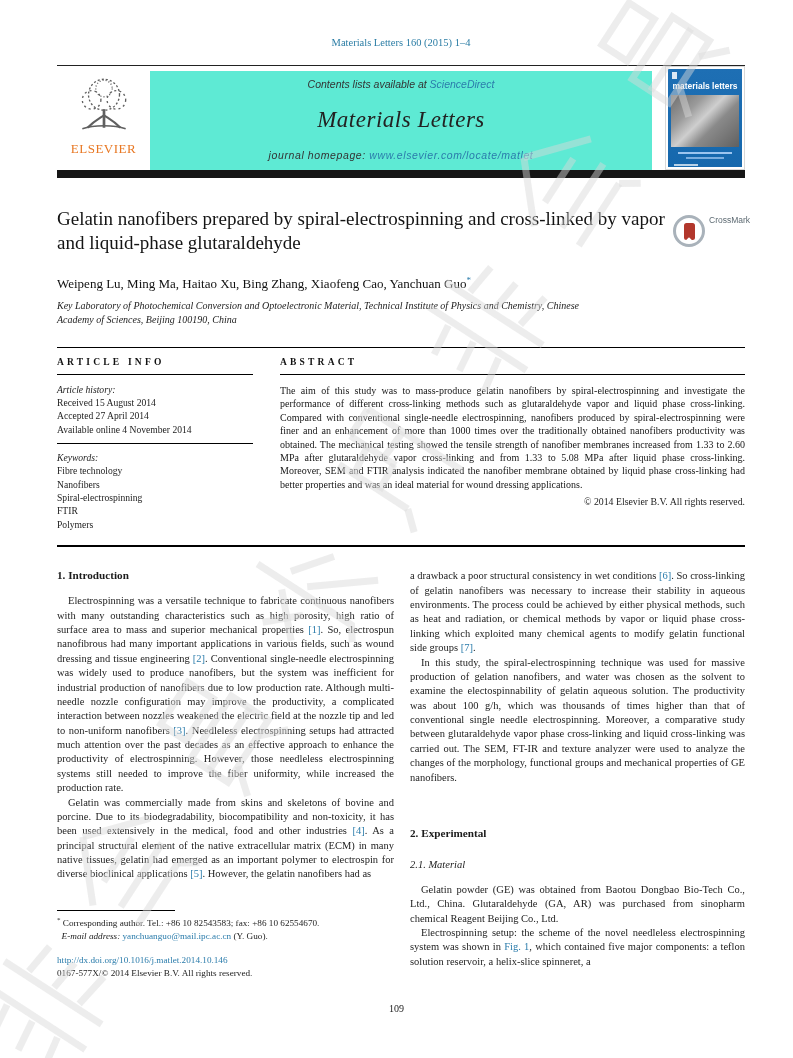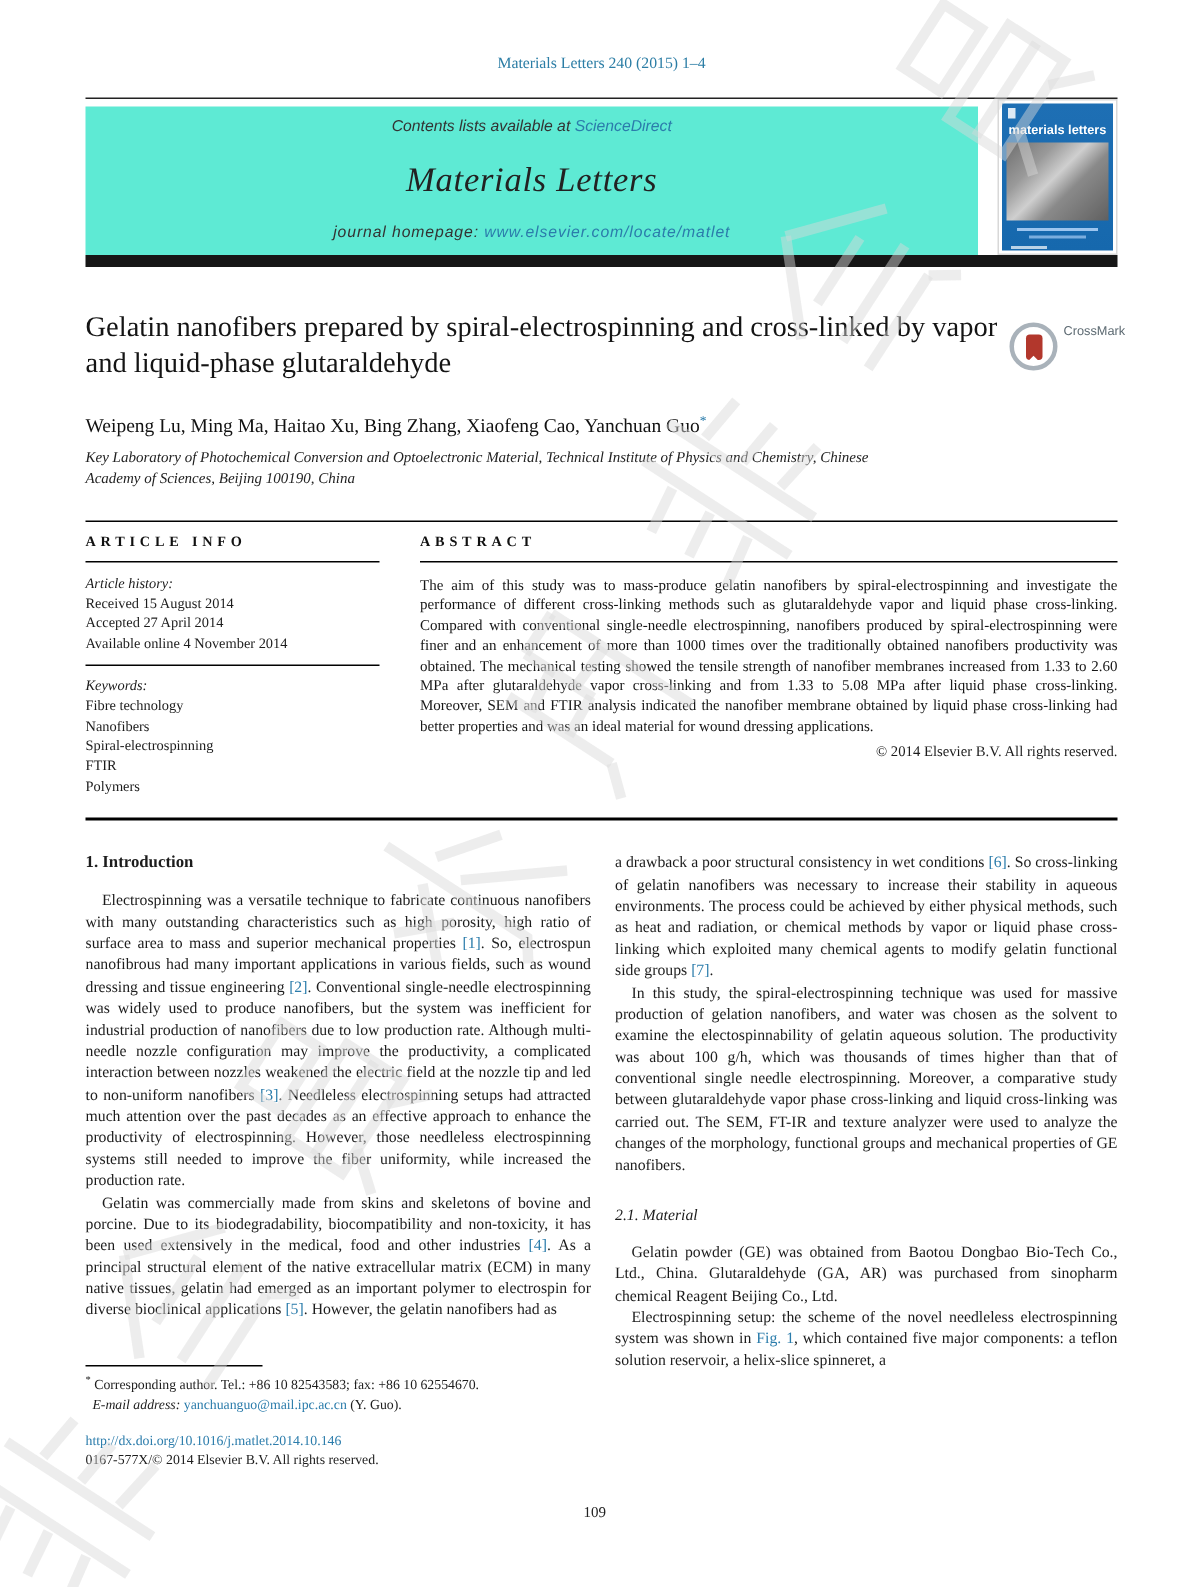--- a/index.html
+++ b/index.html
@@ -80,23 +80,40 @@
   .watermark{position:absolute;left:-52px;top:1026px;transform:rotate(-57deg);transform-origin:0 0;
              white-space:nowrap;z-index:40;pointer-events:none;opacity:.85;}
   .watermark svg{display:inline-block;margin-right:22px;vertical-align:middle;}
 </style>
 </head>
 <body>
 
 <div class="page">
   <div class="inner">
 
-    <div class="journal-ref">Materials Letters 240 (2015) 1–4</div>
+    <div class="journal-ref">Materials Letters 160 (2015) 1–4</div>
 
     <div class="masthead">
+      <div class="logo-col">
+        <span>
+          <svg width="62" height="64" viewBox="0 0 60 62">
+            <g stroke="#5f5f5f" fill="none" stroke-width="1.3">
+              <circle cx="30" cy="22" r="15" stroke-dasharray="2 2"></circle>
+              <circle cx="18" cy="27" r="9" stroke-dasharray="2 3"></circle>
+              <circle cx="42" cy="27" r="9" stroke-dasharray="2 3"></circle>
+              <circle cx="30" cy="16" r="8" stroke-dasharray="1 2"></circle>
+              <path d="M30 36 L30 54" stroke-width="2.6"></path>
+              <path d="M30 42 C24 46 20 48 14 54" stroke-width="2"></path>
+              <path d="M30 42 C36 46 40 48 46 54" stroke-width="2"></path>
+              <path d="M9 55 C20 51 40 51 51 55" stroke-width="1.4"></path>
+            </g>
+          </svg>
+        </span>
+        <div class="elsevier-word">ELSEVIER</div>
+      </div>
 
       <div class="banner">
         <div class="contents-line">
           <span>Contents lists available at </span><span class="link">ScienceDirect</span>
         </div>
         <div class="journal-title">Materials Letters</div>
         <div class="homepage-line">
           <span>journal homepage: </span><span class="link">www.elsevier.com/locate/matlet</span>
         </div>
       </div>
@@ -157,20 +174,21 @@
 
     <div class="body-cols">
       <div class="colL">
         <h2 class="h-sec">1. Introduction</h2>
         <p class="ind">Electrospinning was a versatile technique to fabricate continuous nanofibers with many outstanding characteristics such as high porosity, high ratio of surface area to mass and superior mechanical properties <span class="link">[1]</span>. So, electrospun nanofibrous had many important applications in various fields, such as wound dressing and tissue engineering <span class="link">[2]</span>. Conventional single-needle electrospinning was widely used to produce nanofibers, but the system was inefficient for industrial production of nanofibers due to low production rate. Although multi-needle nozzle configuration may improve the productivity, a complicated interaction between nozzles weakened the electric field at the nozzle tip and led to non-uniform nanofibers <span class="link">[3]</span>. Needleless electrospinning setups had attracted much attention over the past decades as an effective approach to enhance the productivity of electrospinning. However, those needleless electrospinning systems still needed to improve the fiber uniformity, while increased the production rate.</p>
         <p class="ind">Gelatin was commercially made from skins and skeletons of bovine and porcine. Due to its biodegradability, biocompatibility and non-toxicity, it has been used extensively in the medical, food and other industries <span class="link">[4]</span>. As a principal structural element of the native extracellular matrix (ECM) in many native tissues, gelatin had emerged as an important polymer to electrospin for diverse bioclinical applications <span class="link">[5]</span>. However, the gelatin nanofibers had as</p>
       </div>
       <div class="colR">
         <p>a drawback a poor structural consistency in wet conditions <span class="link">[6]</span>. So cross-linking of gelatin nanofibers was necessary to increase their stability in aqueous environments. The process could be achieved by either physical methods, such as heat and radiation, or chemical methods by vapor or liquid phase cross-linking which exploited many chemical agents to modify gelatin functional side groups <span class="link">[7]</span>.</p>
         <p class="ind">In this study, the spiral-electrospinning technique was used for massive production of gelation nanofibers, and water was chosen as the solvent to examine the electospinnability of gelatin aqueous solution. The productivity was about 100 g/h, which was thousands of times higher than that of conventional single needle electrospinning. Moreover, a comparative study between glutaraldehyde vapor phase cross-linking and liquid cross-linking was carried out. The SEM, FT-IR and texture analyzer were used to analyze the changes of the morphology, functional groups and mechanical properties of GE nanofibers.</p>
+        <h2 class="h-sec gap">2. Experimental</h2>
         <h3 class="h-sub">2.1. Material</h3>
         <p class="ind">Gelatin powder (GE) was obtained from Baotou Dongbao Bio-Tech Co., Ltd., China. Glutaraldehyde (GA, AR) was purchased from sinopharm chemical Reagent Beijing Co., Ltd.</p>
         <p class="ind">Electrospinning setup: the scheme of the novel needleless electrospinning system was shown in <span class="link">Fig. 1</span>, which contained five major components: a teflon solution reservoir, a helix-slice spinneret, a</p>
       </div>
     </div>
 
   </div>
 
   <div class="footnote">
     <div class="fn-rule"></div>

